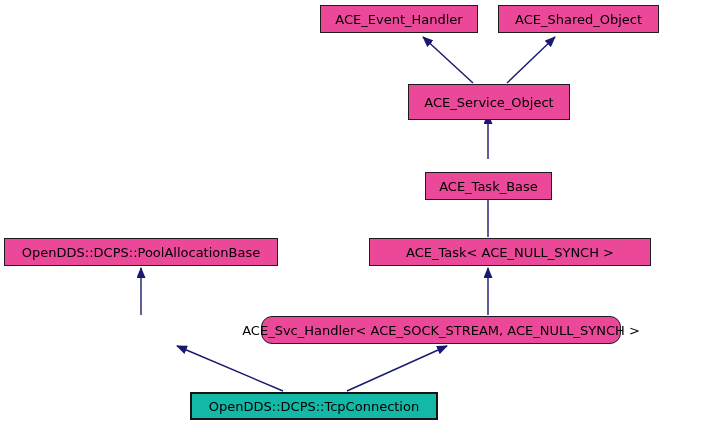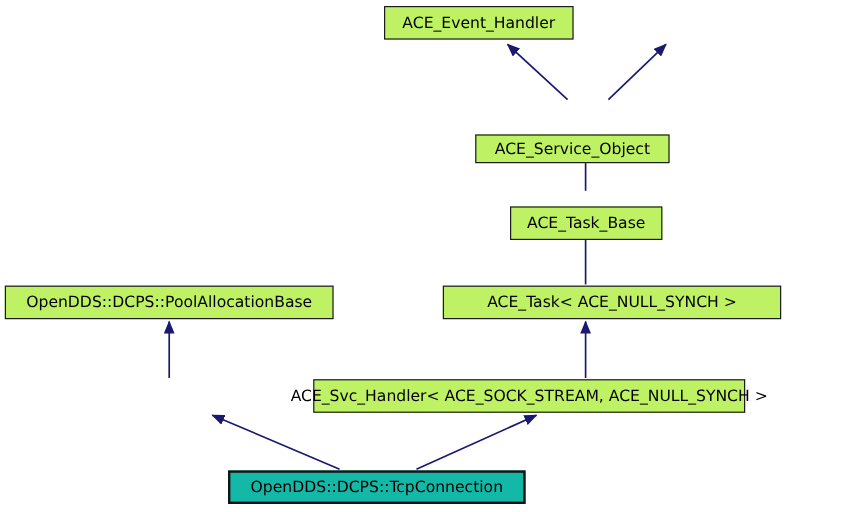--- a/index.html
+++ b/index.html
@@ -11,21 +11,21 @@
     position: relative;
     width: 711px;
     height: 427px;
     background: #ffffff;
     font-family: "DejaVu Sans", "Liberation Sans", sans-serif;
     overflow: hidden;
   }
   .node {
     position: absolute;
     box-sizing: border-box;
-    background: #bef264;
+    background: #ec4899;
     border: 1px solid #1c1c1c;
     color: #000000;
     font-size: 13px;
     display: flex;
     align-items: center;
     justify-content: center;
     white-space: nowrap;
     cursor: pointer;
   }
   .node.highlight {
@@ -63,27 +63,28 @@
     <line class="edge" x1="488" y1="159" x2="488" y2="114" marker-end="url(#arrowhead)"></line>
     <line class="edge" x1="488" y1="237" x2="488" y2="190" marker-end="url(#arrowhead)"></line>
     <line class="edge" x1="488" y1="315" x2="488" y2="268" marker-end="url(#arrowhead)"></line>
     <line class="edge" x1="141" y1="315" x2="141" y2="268" marker-end="url(#arrowhead)"></line>
     <line class="edge" x1="283" y1="391" x2="177" y2="346" marker-end="url(#arrowhead)"></line>
     <line class="edge" x1="347" y1="391" x2="447" y2="346" marker-end="url(#arrowhead)"></line>
   </svg>
 
   <div class="node" style="left:320px; top:5px; width:158px; height:28px;">ACE_Event_Handler</div>
 
+  <div class="node" style="left:498px; top:5px; width:161px; height:28px;">ACE_Shared_Object</div>
 
-  <div class="node" style="left:396px; top:84px; width:162px; height:24px;margin-top:28px;">ACE_Service_Object</div>
+  <div class="node" style="left:408px; top:84px; width:162px; height:36px;">ACE_Service_Object</div>
 
   <div class="node" style="left:425px; top:160px; width:127px; height:28px;margin-top:12px;">ACE_Task_Base</div>
 
   <div class="node" style="left:369px; top:238px; width:282px; height:28px;">ACE_Task&lt; ACE_NULL_SYNCH &gt;</div>
 
   <div class="node" style="left:4px; top:238px; width:274px; height:28px;">OpenDDS::DCPS::PoolAllocationBase</div>
 
 
-  <div class="node" style="left:261px; top:316px; width:360px; height:28px;">ACE_Svc_Handler&lt; ACE_SOCK_STREAM, ACE_NULL_SYNCH &gt;</div>
+  <div class="node" style="left:261px; top:316px; width:360px; height:28px;border-radius:11px;">ACE_Svc_Handler&lt; ACE_SOCK_STREAM, ACE_NULL_SYNCH &gt;</div>
 
   <div class="node highlight" style="left:190px; top:392px; width:248px; height:28px;">OpenDDS::DCPS::TcpConnection</div>
 
 </div>
 
 </body></html>

